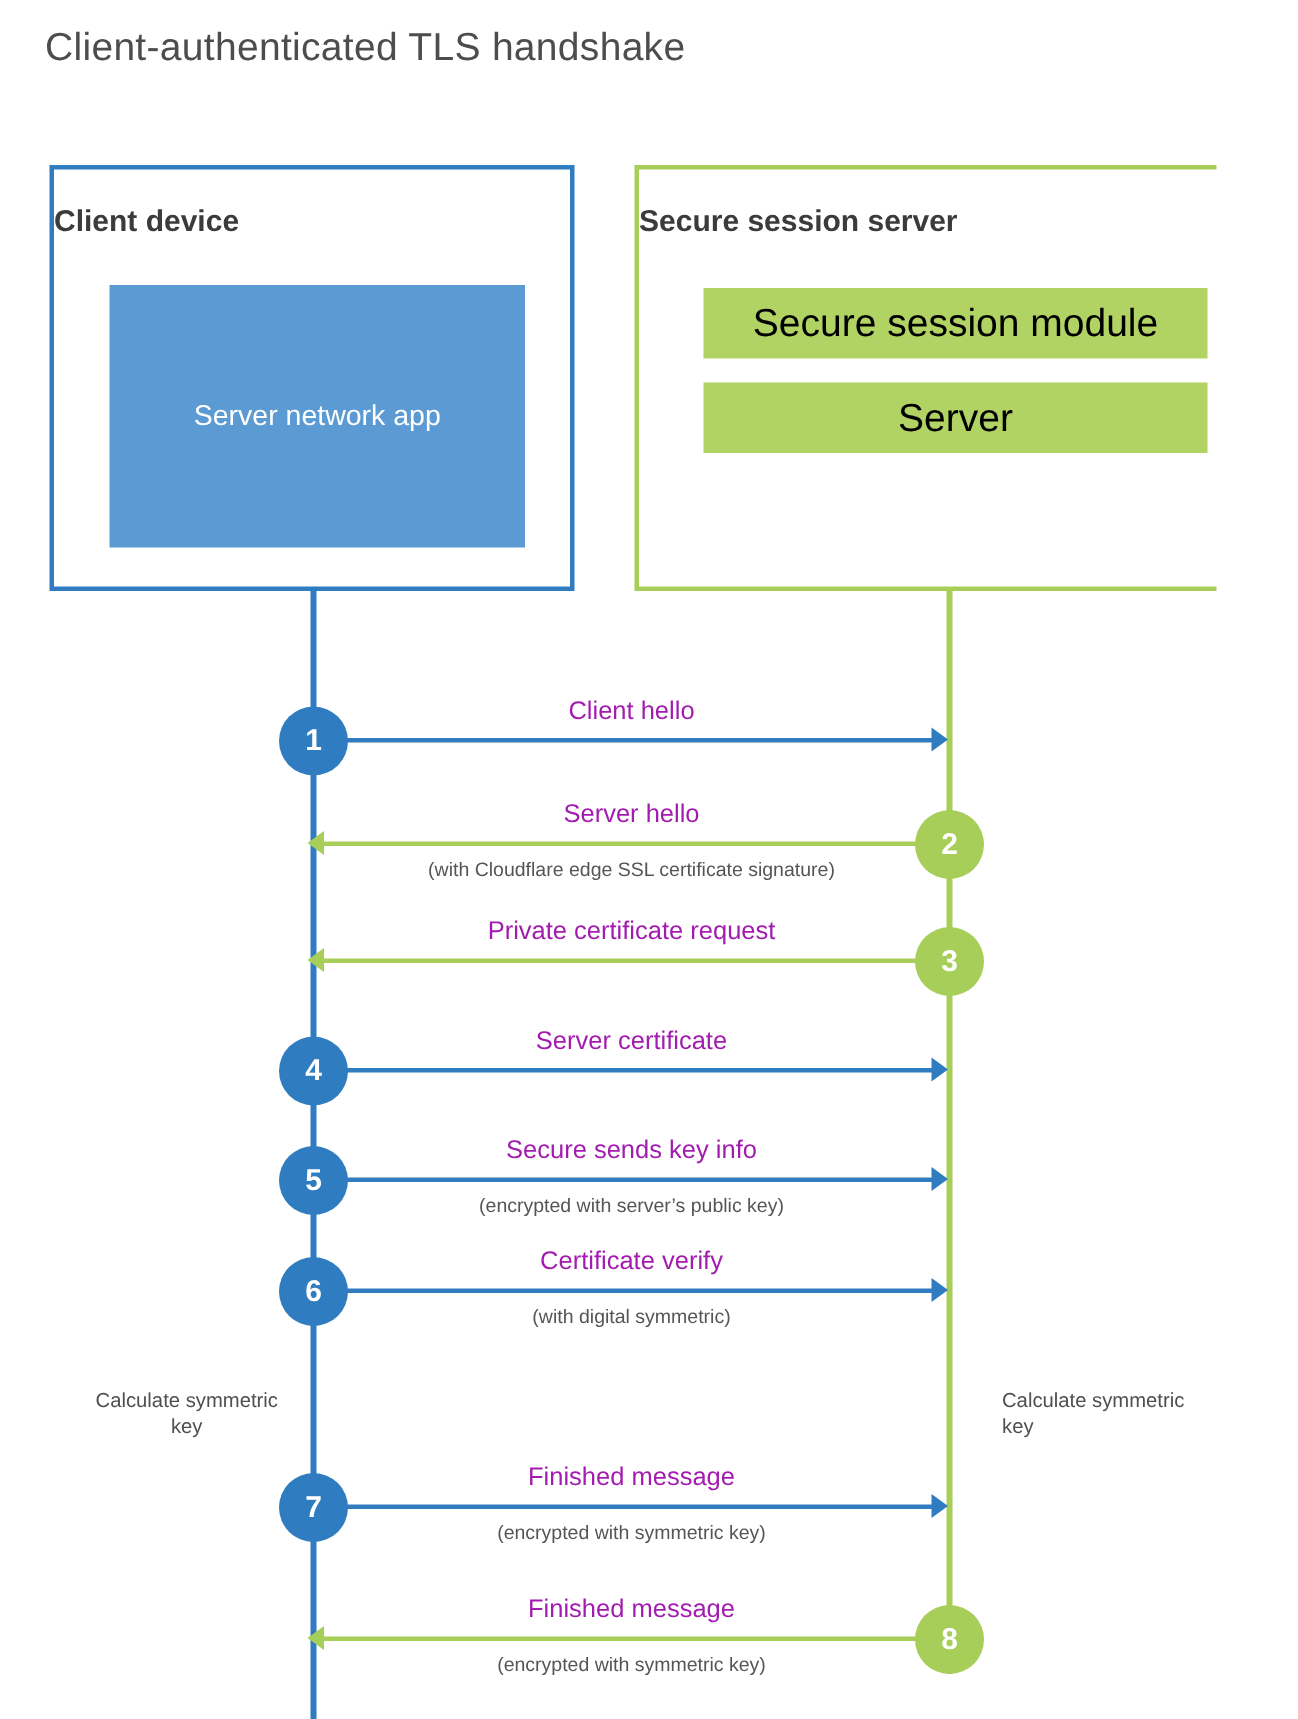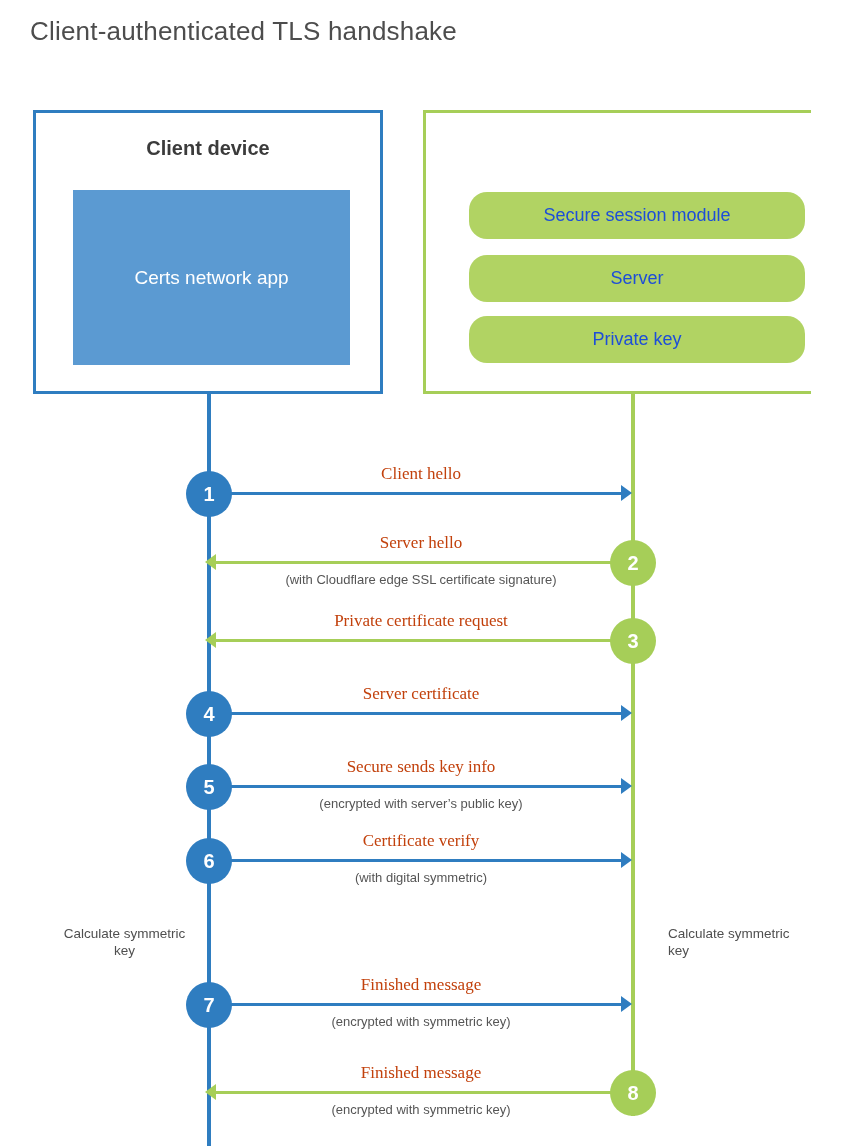--- a/index.html
+++ b/index.html
@@ -5,27 +5,27 @@
   html,body{margin:0;padding:0;background:#ffffff;}
   .canvas{position:relative;width:811px;height:1146px;background:#fff;
           font-family:"Liberation Sans","DejaVu Sans",sans-serif;overflow:hidden;}
   .page-title{position:absolute;left:30px;top:16px;font-size:26px;font-weight:400;
               color:#4d4d4d;letter-spacing:.2px;}
 
   
   .box{position:absolute;top:110px;height:284px;background:#fff;box-sizing:border-box;}
   .client-box{left:33px;width:350px;border:3px solid var(--blue,#2f7dc0);}
   .server-box{left:423px;width:422px;border:3px solid var(--green,#a6ce58);}
-  .box-title{margin-top:24px;text-align:center;font-size:20px;font-weight:bold;color:#3b3b3b;}
+  .box-title{margin-top:24px;text-align:left;font-size:20px;font-weight:bold;color:#3b3b3b;}
   .client-app{position:absolute;left:37px;top:77px;width:277px;height:175px;
               background:var(--blue-fill,#5b9ad2);color:#fff;font-size:19px;
               display:flex;align-items:center;justify-content:center;text-align:center;}
   .client-app .inner{width:170px;line-height:26px;}
   .bar{position:absolute;left:43px;width:336px;height:47px;background:var(--green-fill,#b1d363);
-       color:#1d4ed8;font-size:18px;display:flex;align-items:center;justify-content:center;border-radius:18px;}
+       color:#000000;font-size:26px;display:flex;align-items:center;justify-content:center;}
   .bar1{top:79px}.bar2{top:142px}.bar3{top:203px}
 
   
   .lifeline{position:absolute;width:4px;}
   .client-line{left:207px;top:392px;height:754px;background:var(--blue,#2f7dc0);}
   .server-line{left:631px;top:392px;height:724px;background:var(--green,#a6ce58);}
 
   
   .msg{position:absolute;left:0;right:0;height:0;}
   .msg .line{position:absolute;top:-2px;height:3px;}
@@ -33,48 +33,48 @@
   .msg.left  .line{left:214px;width:419px;background:var(--green,#a6ce58);}
   .head{position:absolute;width:0;height:0;top:-9px;
         border-top:8px solid transparent;border-bottom:8px solid transparent;}
   .msg.right .head{left:621px;border-left:11px solid var(--blue,#2f7dc0);}
   .msg.left  .head{left:205px;border-right:11px solid var(--green,#a6ce58);}
   .circle{position:absolute;top:-23px;width:46px;height:46px;border-radius:50%;color:#fff;
           font-size:20px;font-weight:bold;display:flex;align-items:center;justify-content:center;}
   .msg.blue  .circle{left:186px;background:var(--blue,#2f7dc0);}
   .msg.green .circle{left:610px;background:var(--green,#a6ce58);}
   .label{position:absolute;left:209px;width:424px;top:-30px;text-align:center;
-         font-size:17px;color:#c2410c;font-family:Liberation Serif, serif;}
+         font-size:17px;color:#a21caf;}
   .sub{position:absolute;left:209px;width:424px;top:9px;text-align:center;
        font-size:13px;color:#555555;}
 
   
   .note{position:absolute;font-size:13.5px;color:#4f4f4f;line-height:17px;}
   .note-left{left:57px;top:925px;width:135px;text-align:center;}
   .note-right{left:668px;top:925px;width:125px;text-align:left;}
   .note-decrypt{left:656px;top:751px;width:180px;text-align:left;}
 </style>
 </head>
 <body>
 
 <div class="canvas">
 
   <div class="page-title">Client-authenticated TLS handshake</div>
 
   <div class="box client-box">
     <div class="box-title">Client device</div>
     <div class="client-app">
-      <div class="inner">Certs network app</div>
+      <div class="inner">Server network app</div>
     </div>
   </div>
 
   <div class="box server-box">
+    <div class="box-title">Secure session server</div>
     <div class="bar bar1">Secure session module</div>
     <div class="bar bar2">Server</div>
-    <div class="bar bar3">Private key</div>
   </div>
 
   <div class="lifeline client-line"></div>
   <div class="lifeline server-line"></div>
 
   <div class="msg right blue" style="top:494px">
     <span class="line"></span>
     <span class="head"></span>
     <div class="label">Client hello</div>
     <div class="circle">

